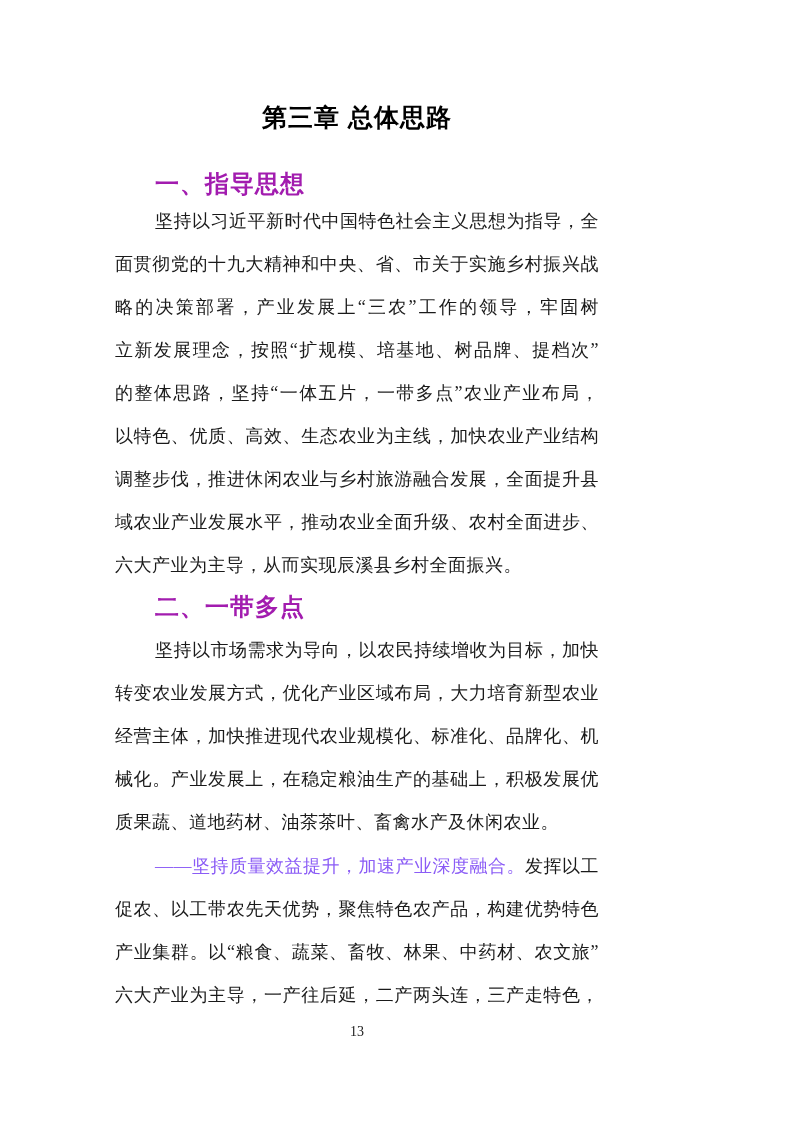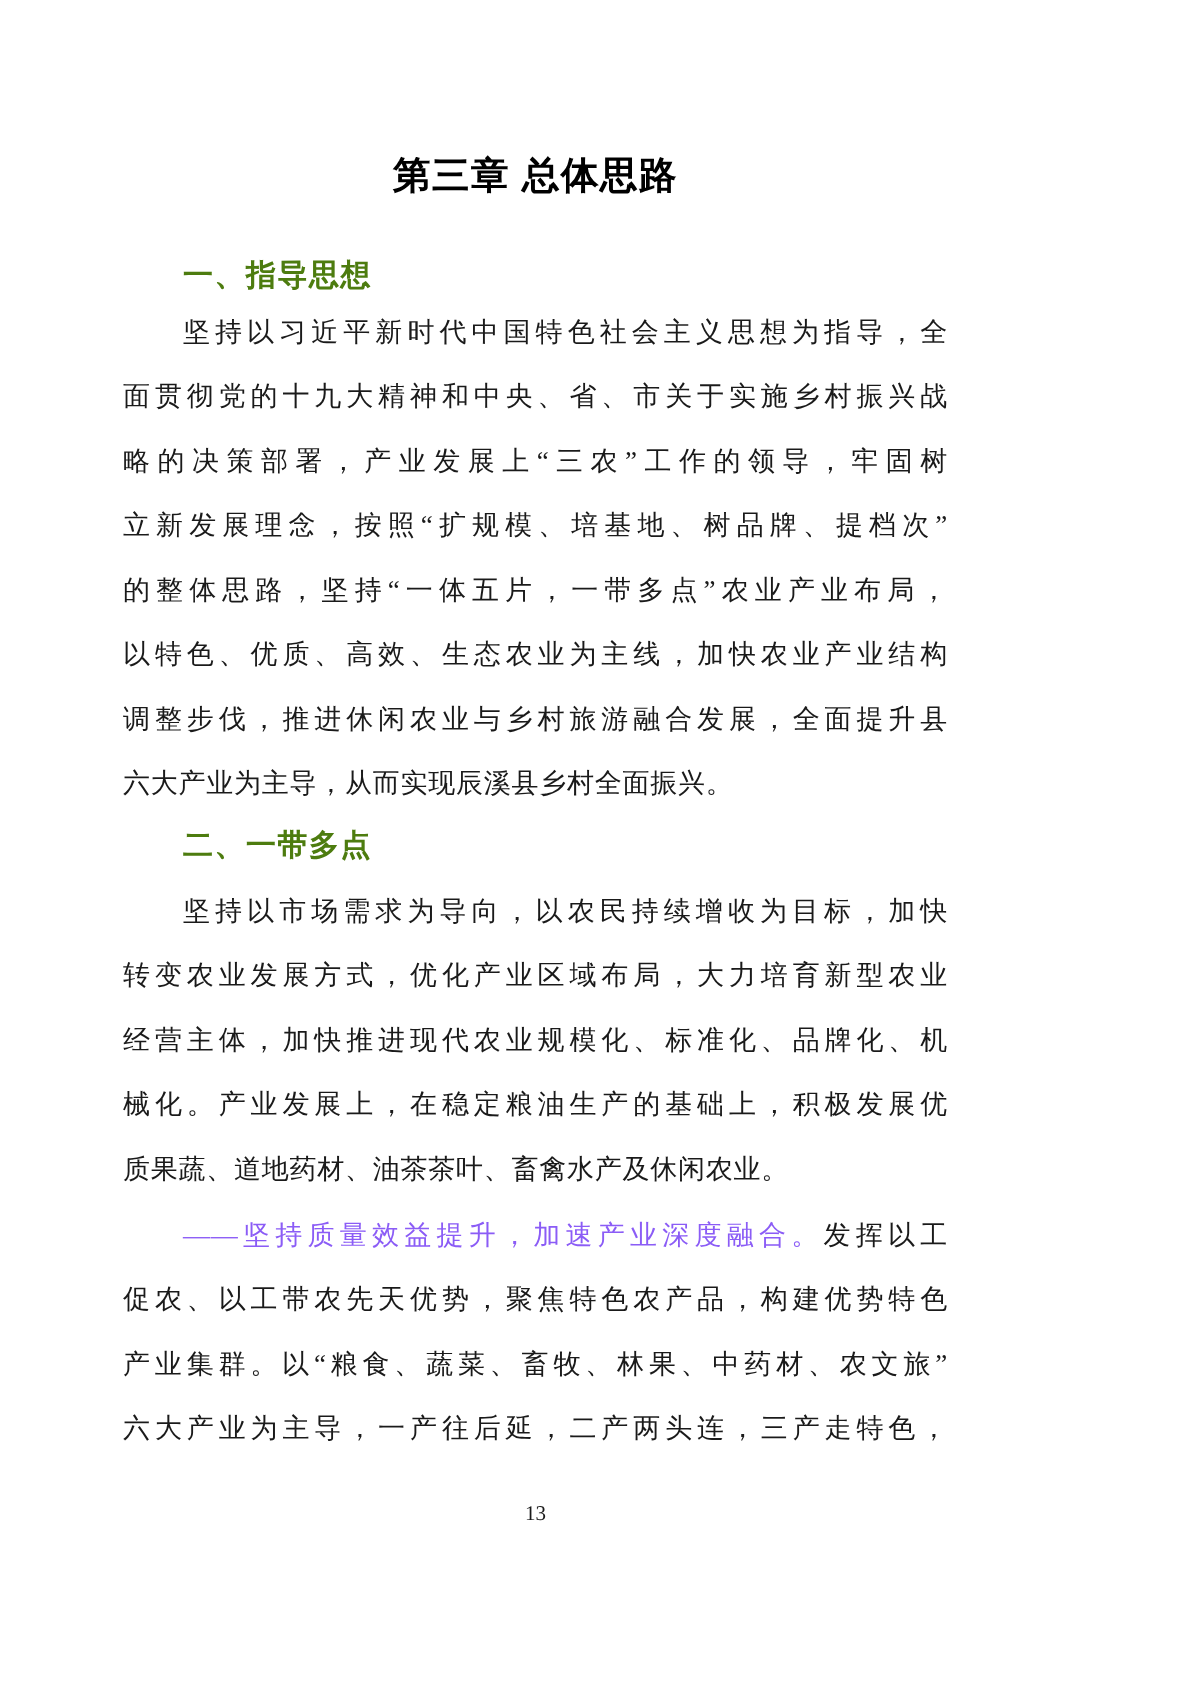--- a/index.html
+++ b/index.html
@@ -6,44 +6,44 @@
     margin: 0;
     padding: 0;
     background: #ffffff;
   }
   .page {
     position: relative;
     width: 714px;
     height: 1122px;
     background: #ffffff;
     box-sizing: border-box;
-    padding: 0 82px;
+    padding: 0 115px;
     overflow: hidden;
     font-family: "Liberation Serif", serif;
     color: #1a1a1a;
   }
   .chapter-title {
     margin: 0;
     padding-top: 100px;
     font-family: "Liberation Sans", sans-serif;
     font-weight: bold;
     font-size: 25px;
     line-height: 34px;
     text-align: center;
     color: #000000;
     letter-spacing: 1px;
   }
   .section-heading {
     margin: 0;
     font-family: "Liberation Sans", sans-serif;
     font-weight: bold;
-    font-size: 20px;
+    font-size: 24px;
     line-height: 28px;
     padding-left: 40px;
-    color: #4d7c0f;
+    color: #a21caf;
     letter-spacing: 1px;
   }
   .heading-1 { margin-top: 36px; }
   .heading-2 { margin-top: 6px; }
   .para { margin: 0; }
   .para-1 { margin-top: 2px; }
   .para-2 { margin-top: 8px; }
   .para-3 { margin-top: 1px; }
   .line {
     font-size: 18px;
@@ -53,21 +53,21 @@
     text-align-last: justify;
     white-space: nowrap;
   }
   .line.para-first { padding-left: 40px; }
   .line.para-last { text-align-last: left; }
   .bold-lead { font-weight: normal; color: #8b5cf6; }
   .page-number {
     position: absolute;
     left: 0;
     right: 0;
-    top: 1000px;
+    top: 1022px;
     text-align: center;
     font-size: 14px;
     line-height: 20px;
     color: #1a1a1a;
   }
 </style>
 </head>
 <body>
 
 <div class="page">
@@ -77,20 +77,21 @@
   <h2 class="section-heading heading-1">一、指导思想</h2>
 
   <div class="para para-1">
     <div class="line para-first">坚持以习近平新时代中国特色社会主义思想为指导，全</div>
     <div class="line">面贯彻党的十九大精神和中央、省、市关于实施乡村振兴战</div>
     <div class="line">略的决策部署，产业发展上“三农”工作的领导，牢固树</div>
     <div class="line">立新发展理念，按照“扩规模、培基地、树品牌、提档次”</div>
     <div class="line">的整体思路，坚持“一体五片，一带多点”农业产业布局，</div>
     <div class="line">以特色、优质、高效、生态农业为主线，加快农业产业结构</div>
     <div class="line">调整步伐，推进休闲农业与乡村旅游融合发展，全面提升县</div>
+    <div class="line">域农业产业发展水平，推动农业全面升级、农村全面进步、</div>
     <div class="line para-last">六大产业为主导，从而实现辰溪县乡村全面振兴。</div>
   </div>
 
   <h2 class="section-heading heading-2">二、一带多点</h2>
 
   <div class="para para-2">
     <div class="line para-first">坚持以市场需求为导向，以农民持续增收为目标，加快</div>
     <div class="line">转变农业发展方式，优化产业区域布局，大力培育新型农业</div>
     <div class="line">经营主体，加快推进现代农业规模化、标准化、品牌化、机</div>
     <div class="line">械化。产业发展上，在稳定粮油生产的基础上，积极发展优</div>

